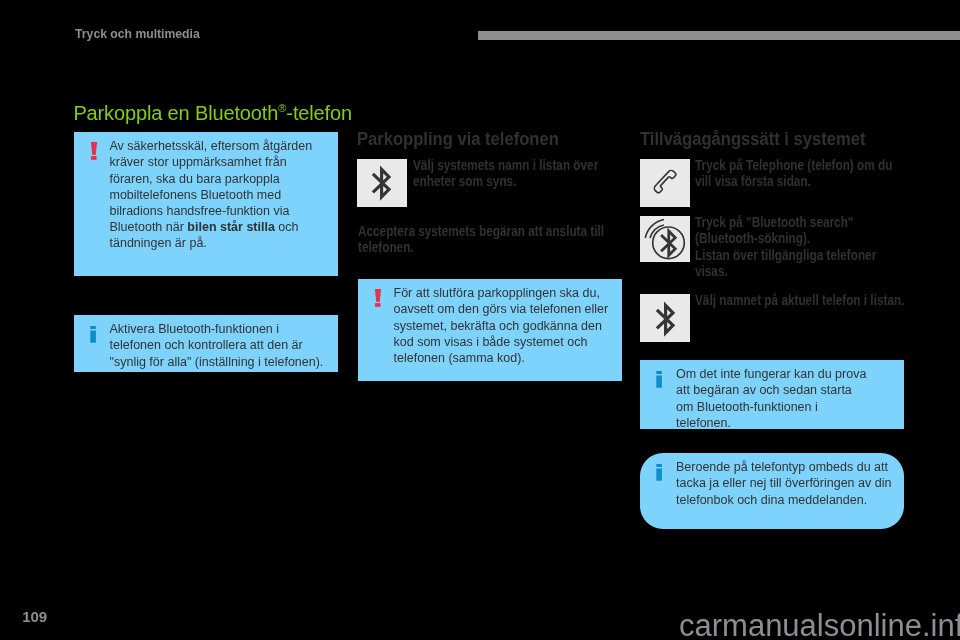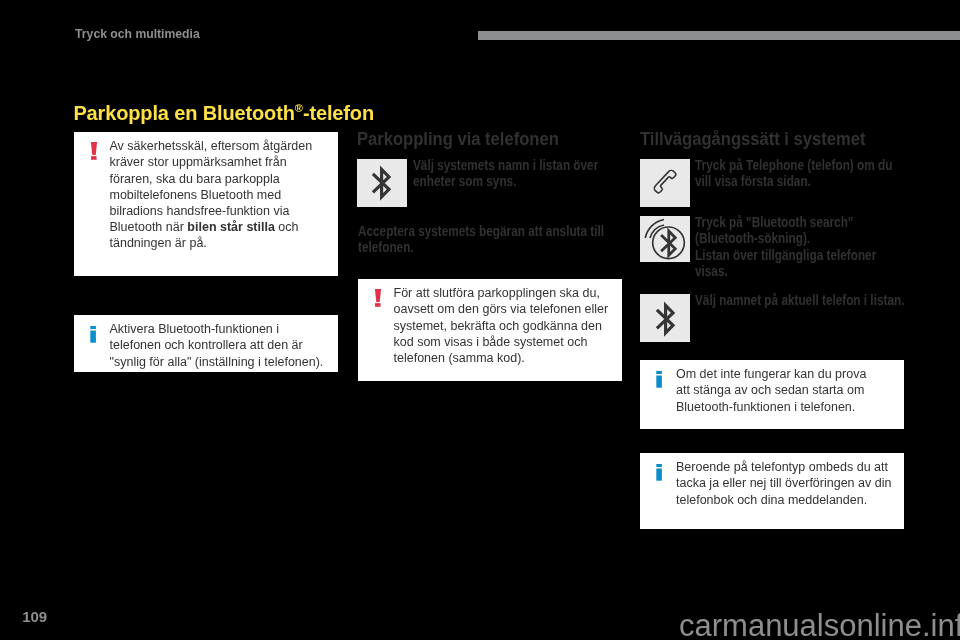--- a/index.html
+++ b/index.html
@@ -1,24 +1,24 @@
 <!DOCTYPE html>
 <html><head>
 <meta charset="utf-8">
 <style>
   html,body{margin:0;padding:0;}
   body{width:960px;height:640px;background:#000;overflow:hidden;
        font-family:"Liberation Sans",sans-serif;-webkit-font-smoothing:antialiased;}
   .page{position:relative;width:960px;height:640px;}
   .chapter-title{position:absolute;left:75.1px;top:27px;font-size:12.2px;font-weight:bold;color:#8c8e90;}
   .header-rule{position:absolute;left:478px;top:31px;width:482px;height:9px;background:#8c8e90;}
-  .page-title{position:absolute;left:73.4px;top:102px;font-size:20px;font-weight:bold;color:#fde047;letter-spacing:-.14px;}
+  .page-title{position:absolute;left:73.4px;top:102px;font-size:20px;font-weight:normal;color:#84cc16;letter-spacing:-.14px;}
   .page-title sup{font-size:11px;vertical-align:super;letter-spacing:0;}
   .sect-head{font-size:18.3px;font-weight:bold;color:#313131;transform:scaleX(0.907);transform-origin:left top;white-space:nowrap;}
-  .box{background:#ffffff;position:absolute;width:264px;box-sizing:border-box;}
+  .box{background:#7dd3fc;position:absolute;width:264px;box-sizing:border-box;}
   .box-inner{display:flex;padding:6.2px 12px 8px 13px;}
   .bang{width:23px;flex:0 0 23px;padding-left:3.2px;box-sizing:border-box;padding-top:3.8px;}
   .info{width:23px;flex:0 0 23px;padding-left:3.2px;box-sizing:border-box;padding-top:4.5px;}
   .btext{font-size:12.5px;line-height:16.2px;color:#333;}
   .icon-box{position:absolute;width:50px;height:48px;background:#e9e9e9;}
   .ctr{display:flex;align-items:center;justify-content:center;}
   .para{font-size:12.5px;line-height:16.2px;color:#313131;}
   .bold{font-weight:bold;font-size:14.2px;transform:scaleX(0.83);transform-origin:left top;}
   .pagenum{position:absolute;left:22.2px;top:608px;font-size:15px;font-weight:bold;color:#8c8e90;}
   .wm{position:absolute;left:679px;top:607.5px;font-size:31px;color:#8c8e90;}
@@ -106,25 +106,25 @@
   <div class="para bold" style="position:absolute;left:694.8px;top:292.2px;width:265px;">Välj namnet på aktuell telefon i listan.</div>
 
   <div class="box" style="left:640px;top:360px;height:69px;">
     <div class="box-inner">
       <span class="info">
         <svg width="7" height="18" viewBox="0 0 7 18" aria-hidden="true">
             <rect x="0.3" y="0" width="5.6" height="3" fill="#0d8ecb"></rect>
             <rect x="0.3" y="4.5" width="5.6" height="12.2" fill="#0d8ecb"></rect>
           </svg>
       </span>
-      <span class="btext" style="width:196px;display:block;">Om det inte fungerar kan du prova att stänga av och sedan starta om Bluetooth-funktionen i telefonen.</span>
+      <span class="btext" style="width:196px;display:block;">Om det inte fungerar kan du prova att begäran av och sedan starta om Bluetooth-funktionen i telefonen.</span>
     </div>
   </div>
 
-  <div class="box" style="left:640px;top:453px;height:76px;">
+  <div class="box" style="left:640px;top:453px;height:76px;border-radius:23px;">
     <div class="box-inner">
       <span class="info">
         <svg width="7" height="18" viewBox="0 0 7 18" aria-hidden="true">
             <rect x="0.3" y="0" width="5.6" height="3" fill="#0d8ecb"></rect>
             <rect x="0.3" y="4.5" width="5.6" height="12.2" fill="#0d8ecb"></rect>
           </svg>
       </span>
       <span class="btext">Beroende på telefontyp ombeds du att tacka ja eller nej till överföringen av din telefonbok och dina meddelanden.</span>
     </div>
   </div>

